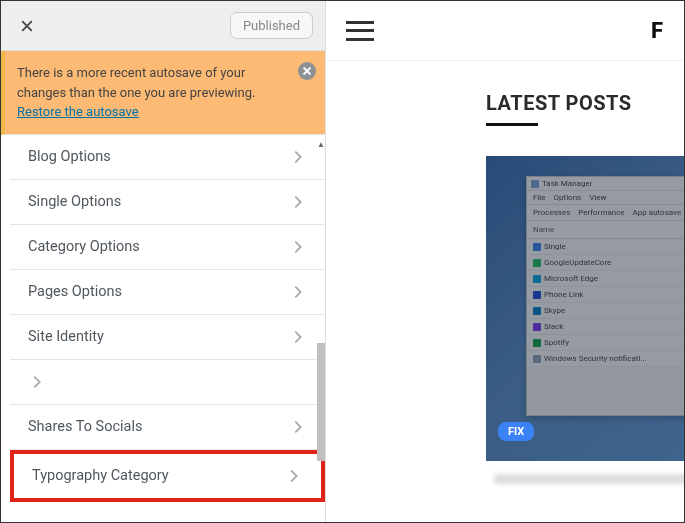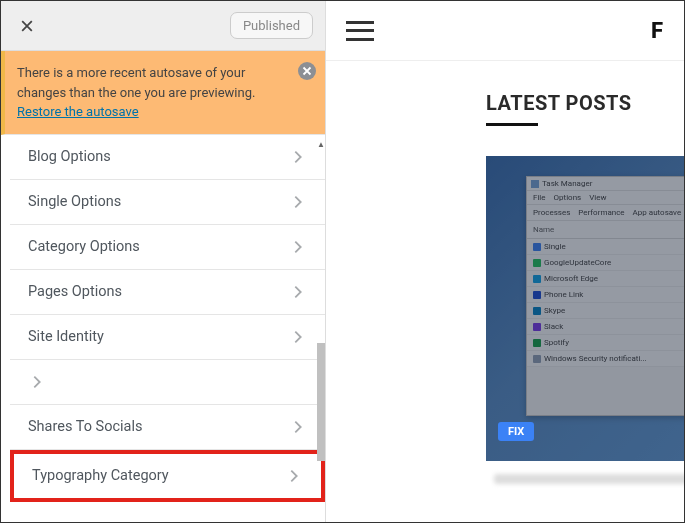--- a/index.html
+++ b/index.html
@@ -32,21 +32,21 @@
 .task-window { position: absolute; top: 20px; left: 40px; width: 230px; height: 240px; background: #f9f9f9; border: 1px solid #ccc; box-shadow: 0 2px 6px rgba(0,0,0,.25); font-size: 8px; color: #444; }
 .task-titlebar { height: 14px; display:flex; align-items:center; padding: 0 4px; background:#fff; border-bottom:1px solid #e5e5e5;}
 .task-title-icon{width:8px;height:8px;background:#7aa7d9;margin-right:3px;}
 .task-menu { display:flex; gap:8px; padding: 2px 6px; border-bottom:1px solid #e5e5e5; background:#fff;}
 .task-tabs { display:flex; gap:8px; padding: 3px 6px; background:#fff; border-bottom:1px solid #e5e5e5;}
 .task-header { display:flex; justify-content:space-between; padding: 4px 6px; background:#fff; border-bottom:1px solid #ddd; color:#666;}
 .task-row { display:flex; justify-content:space-between; align-items:center; padding: 3px 6px; border-bottom:1px solid #f0f0f0; background:#fff;}
 .task-row .tname{display:flex; align-items:center; gap:3px;}
 .task-row .ticon{width:8px;height:8px;border-radius:1px;}
 .dim-overlay { position: absolute; inset: 0; background: rgba(20,30,50,.45); }
-.fix-badge { position: absolute; left: 12px; bottom: 55px; background: #3b82f6; color: #fff; font-size: 11px; font-weight: 700; padding: 3px 10px; border-radius: 3px; z-index:3;}
+.fix-badge { position: absolute; left: 12px; bottom: 55px; background: #3b82f6; color: #fff; font-size: 11px; font-weight: 700; padding: 3px 10px; border-radius: 8px; z-index:3;}
 .post-title-strip{position:absolute; bottom:0; left:0; right:0; height:35px; background:#fff; display:flex; align-items:center; padding:0 8px;}
 .post-title-blur{width:100%; height:10px; background:#ddd; border-radius:3px; filter:blur(2px);}
 </style>
 </head>
 <body>
 
 <div class="sidebar">
   <div class="sidebar-top">
     <div class="close-btn">
       <svg viewBox="0 0 20 20">

